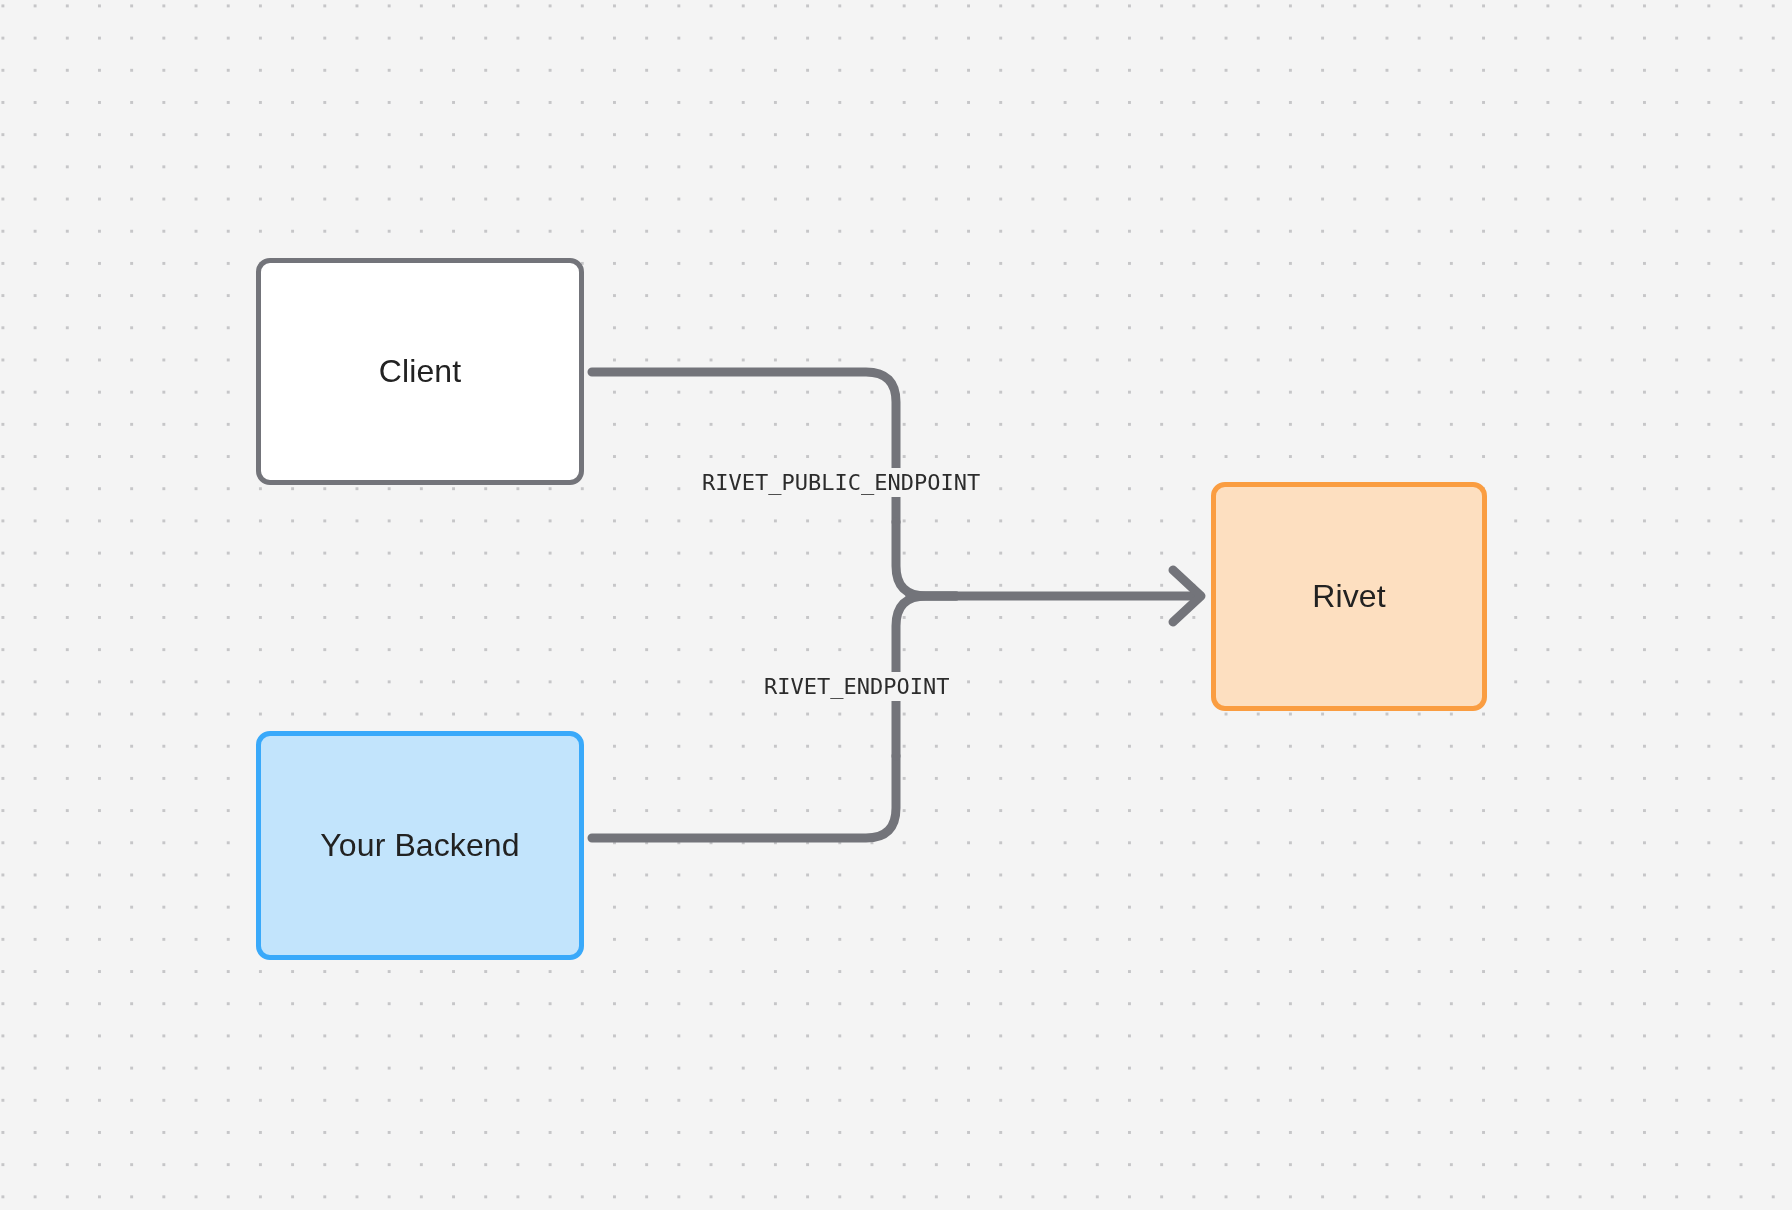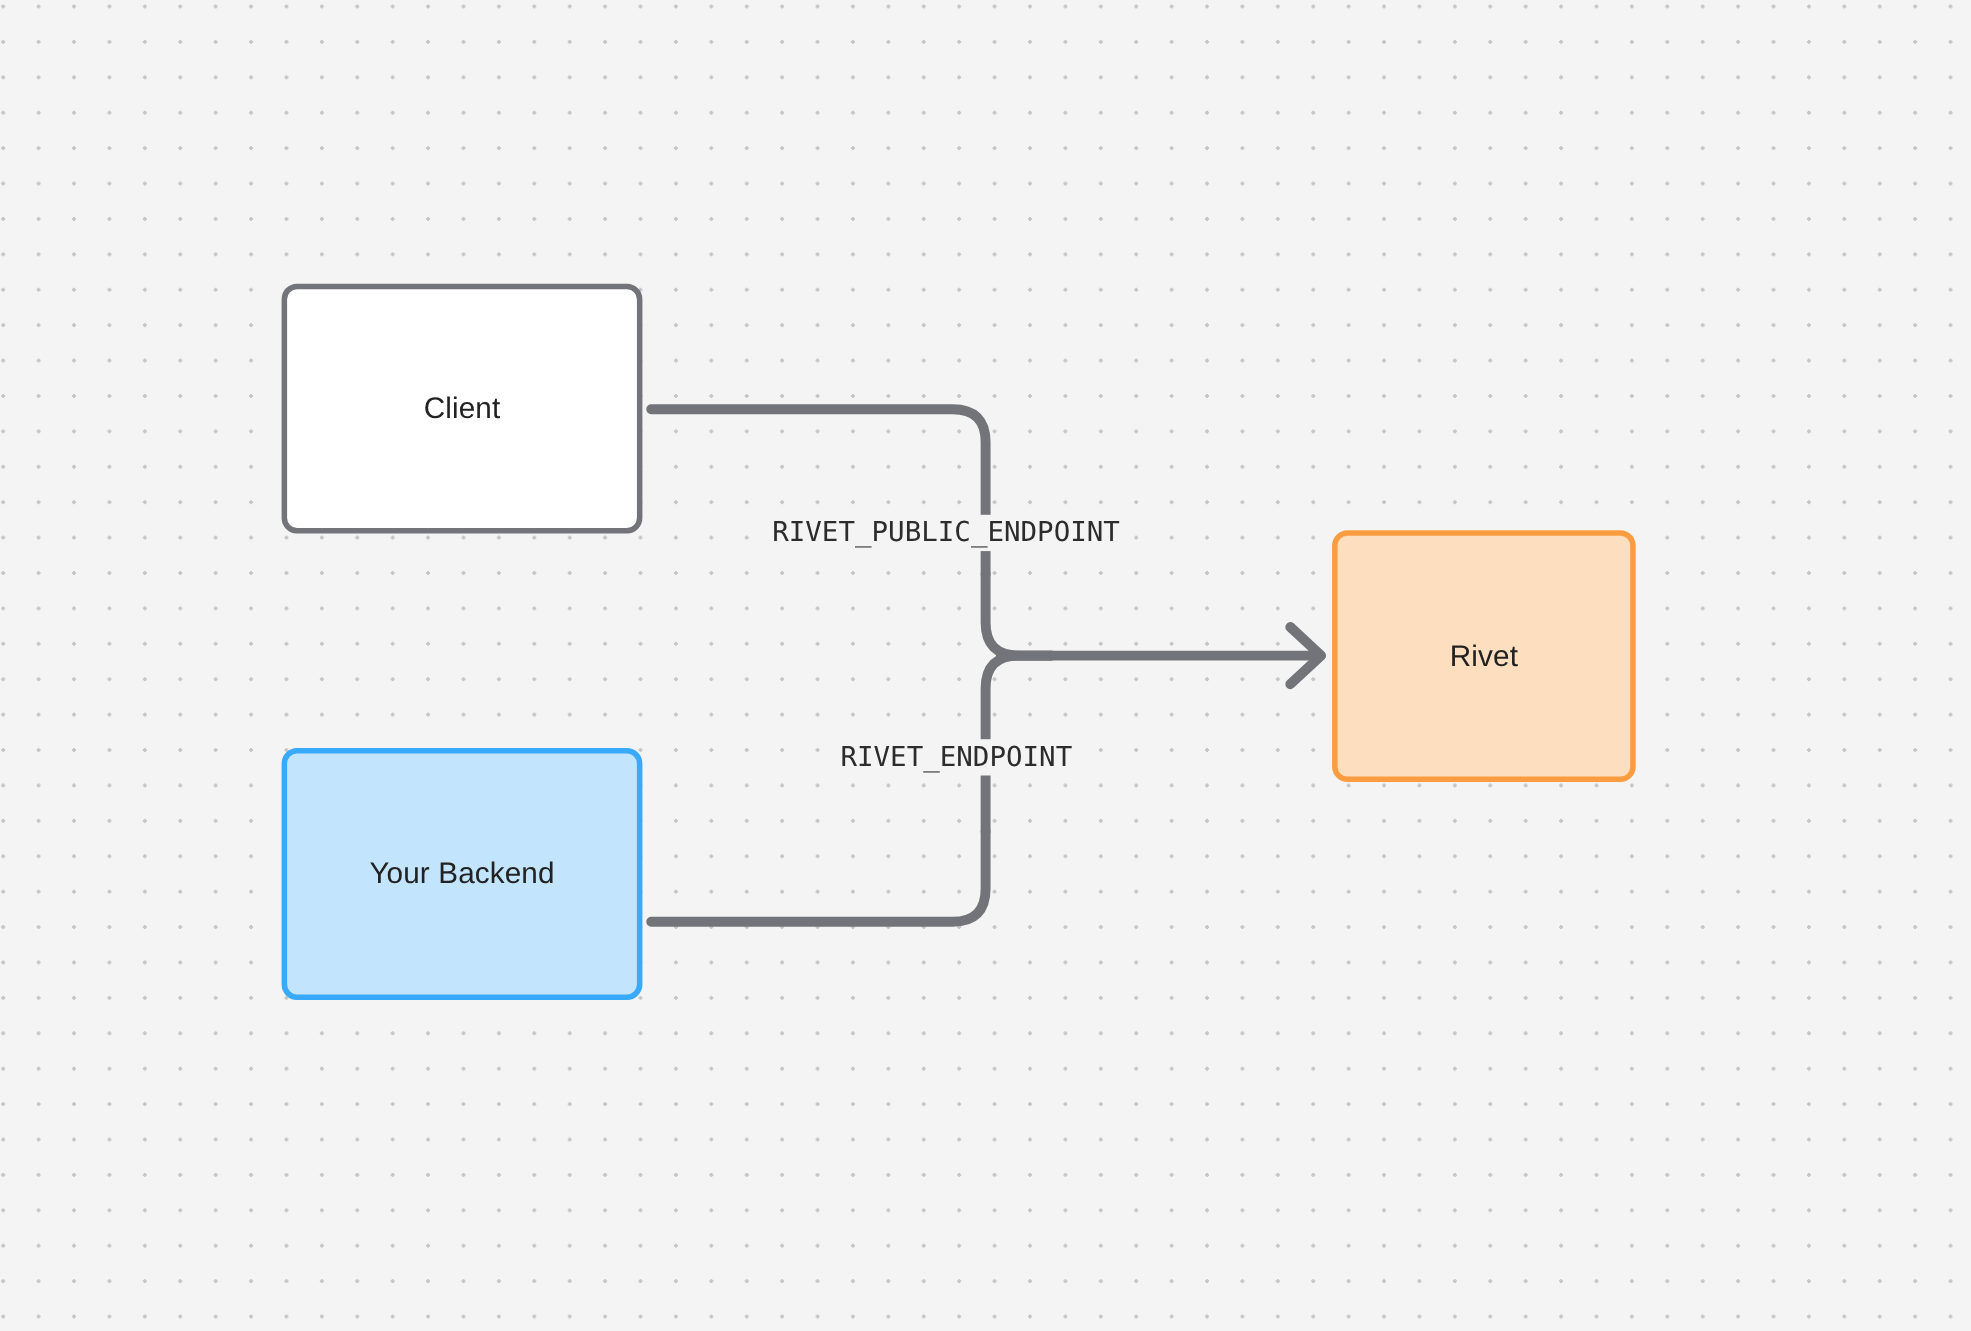--- a/index.html
+++ b/index.html
@@ -26,53 +26,53 @@
     height: 1210px;
     pointer-events: none;
   }
   .node {
     position: absolute;
     box-sizing: border-box;
     display: flex;
     align-items: center;
     justify-content: center;
     border-radius: 14px;
-    font-size: 27px;
+    font-size: 32px;
     line-height: 1.2;
     color: #222222;
     letter-spacing: 0.1px;
   }
   .node-client {
     left: 256px;
     top: 258px;
     width: 328px;
     height: 227px;
     background: #FFFFFF;
     border: 5px solid #73747A;
   }
   .node-backend {
     left: 256px;
-    top: 680px;
+    top: 731px;
     width: 328px;
     height: 229px;
     background: #C2E4FC;
     border: 5px solid #39A9FA;
   }
   .node-rivet {
     left: 1211px;
     top: 482px;
     width: 276px;
     height: 229px;
     background: #FDDFC0;
     border: 5px solid #FA9D41;
   }
   .edge-label {
     position: absolute;
     font-family: "DejaVu Sans Mono", "Liberation Mono", monospace;
-    font-size: 25px;
+    font-size: 22px;
     letter-spacing: 0px;
     color: #2C2C2C;
     white-space: nowrap;
     background: #F4F4F4;
     padding: 2px 6px;
     line-height: 1.15;
   }
   .label-public {
     left: 696px;
     top: 468px;

